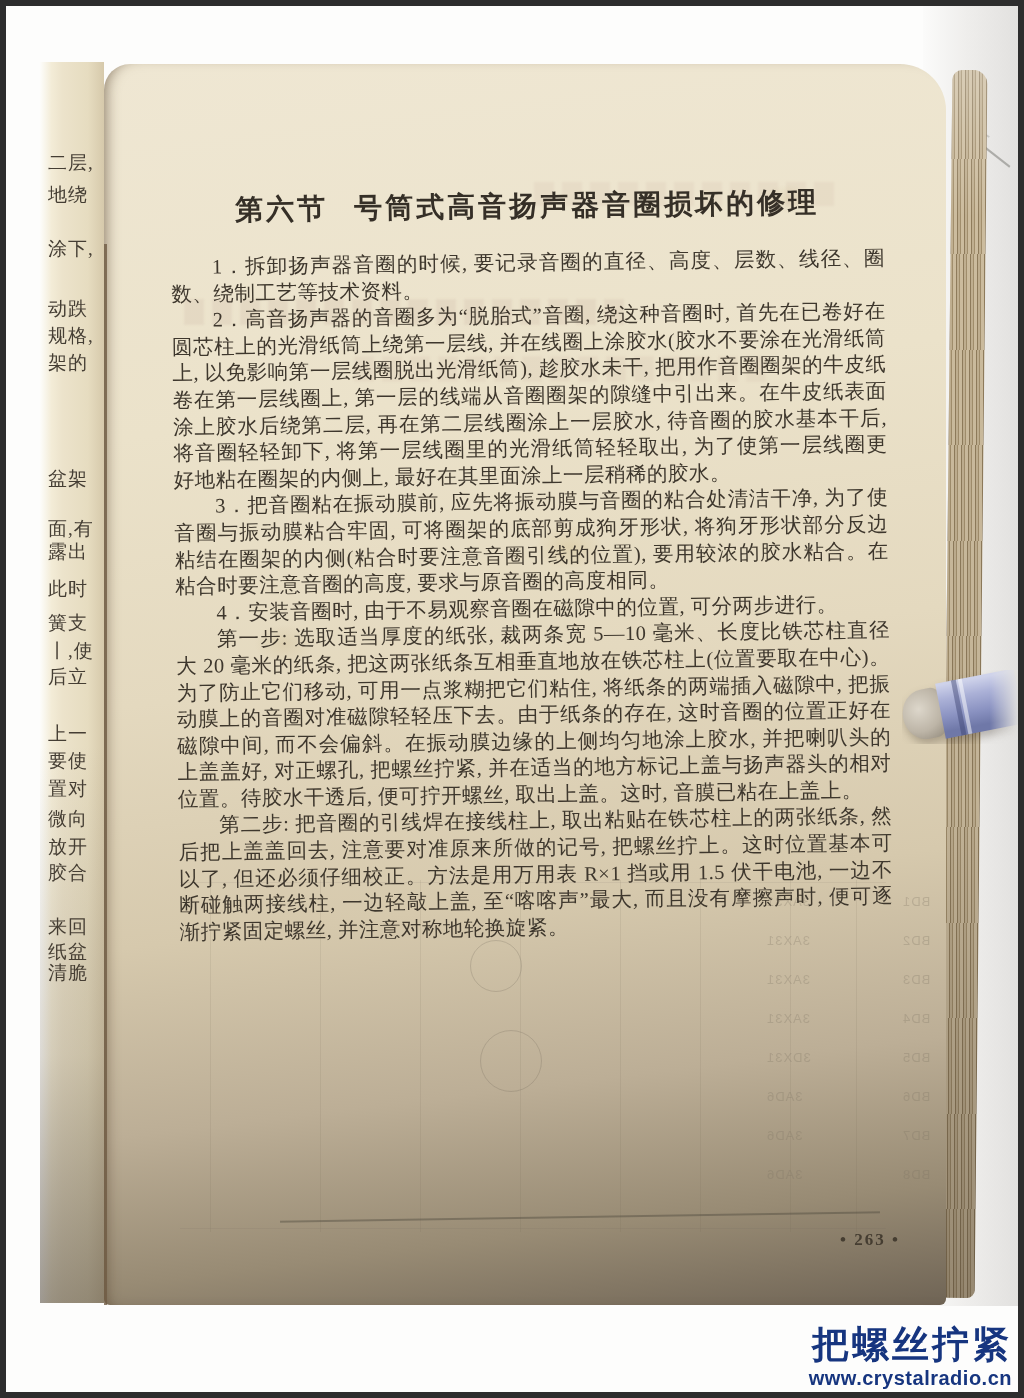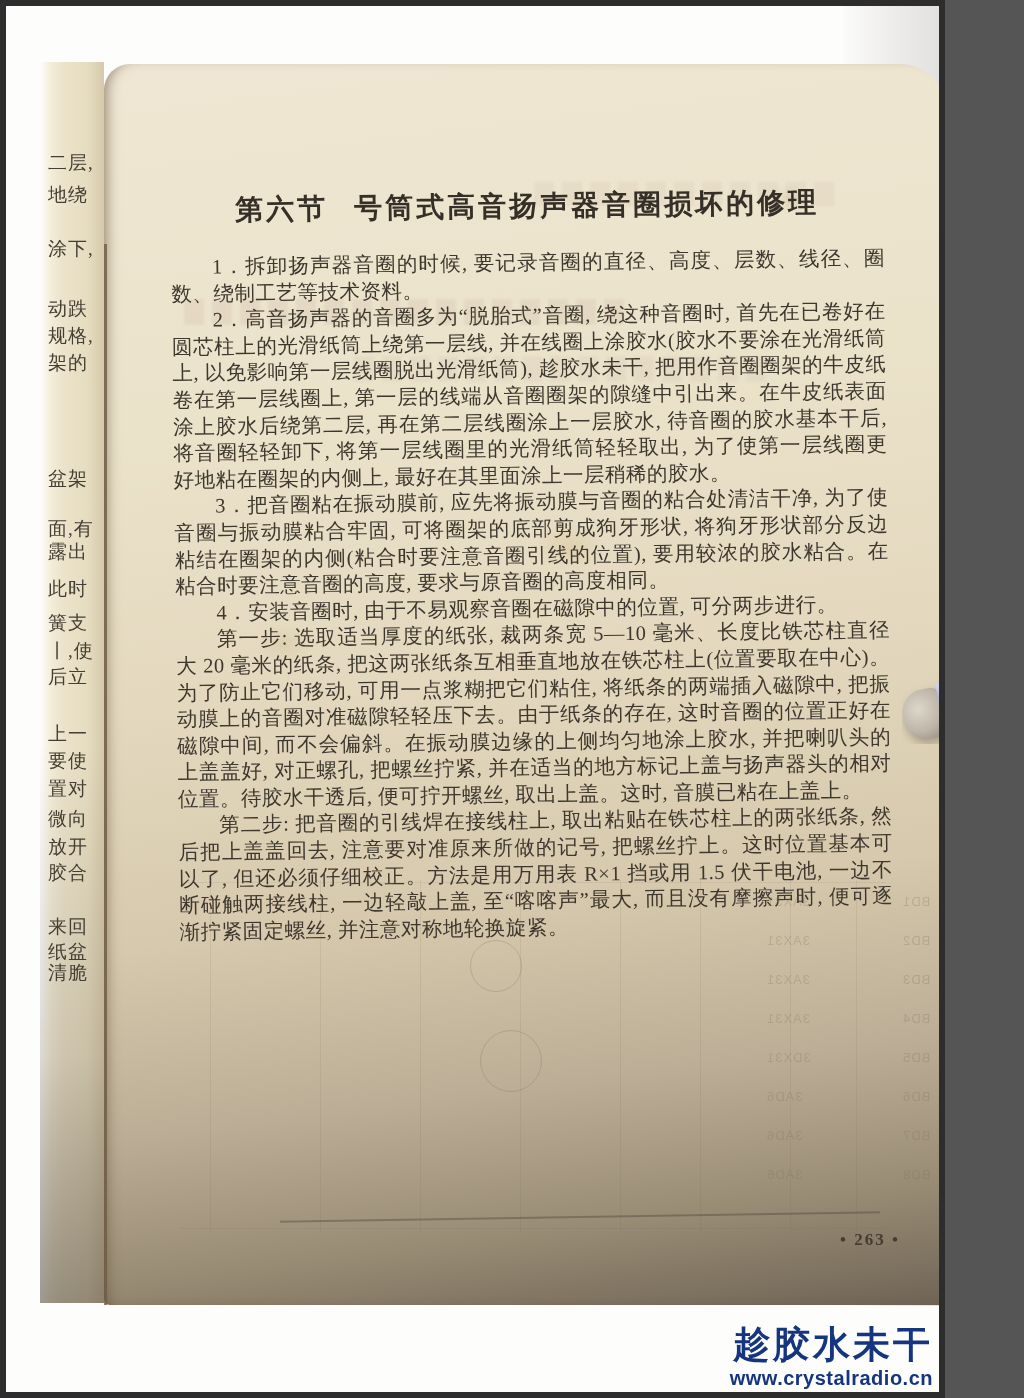--- a/index.html
+++ b/index.html
@@ -1,16 +1,16 @@
 <!DOCTYPE html>
 <html><head>
 <meta charset="utf-8">
 <style>
   html,body{margin:0;padding:0;background:#555;}
-  .frame{position:relative;width:945px;height:1398px;background:#2d2d2d;overflow:hidden;
+  .frame{position:relative;width:1024px;height:1398px;background:#2d2d2d;overflow:hidden;
          font-family:"Liberation Serif","DejaVu Serif",serif;}
   .photo{position:absolute;left:6px;top:6px;right:6px;bottom:6px;background:#fdfdfc;overflow:hidden;}
 
   
   .bg-right{position:absolute;right:0;top:0;width:95px;height:1300px;
             background:linear-gradient(90deg,#fbfbfa 0%,#efeeec 45%,#e2e1df 100%);}
   .bg-fold{position:absolute;background:#8d8d88;height:2px;opacity:.65;}
   .fold1{left:952px;top:142px;width:58px;transform:rotate(38deg);}
   .fold2{left:946px;top:120px;width:40px;transform:rotate(30deg);opacity:.35;}
 
@@ -203,18 +203,18 @@
     </div>
 
     <div class="pen">
       <div class="pen-inner">
         <div class="pen-tip"></div>
         <div class="pen-body"></div>
       </div>
     </div>
 
     <div class="watermark">
-      <div class="wm-name">趁胶水未干</div>
+      <div class="wm-name">把螺丝拧紧</div>
       <div class="wm-url">www.crystalradio.cn</div>
     </div>
 
   </div>
 </div>
 
 </body></html>

